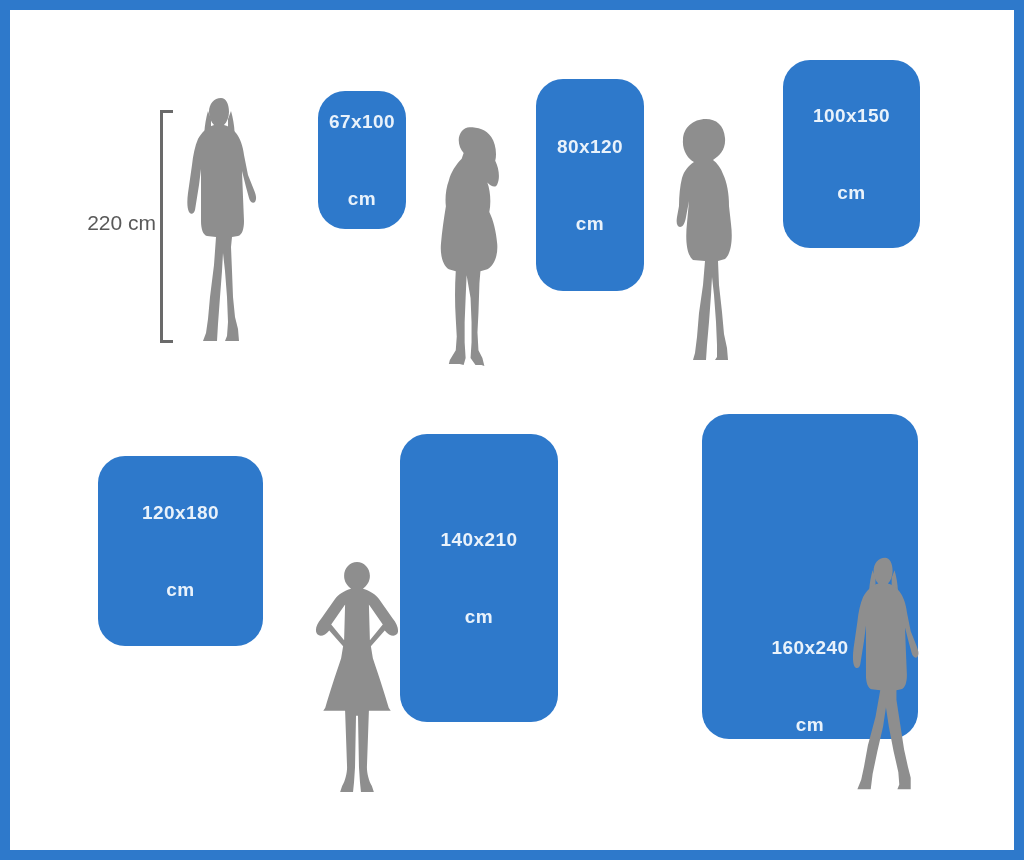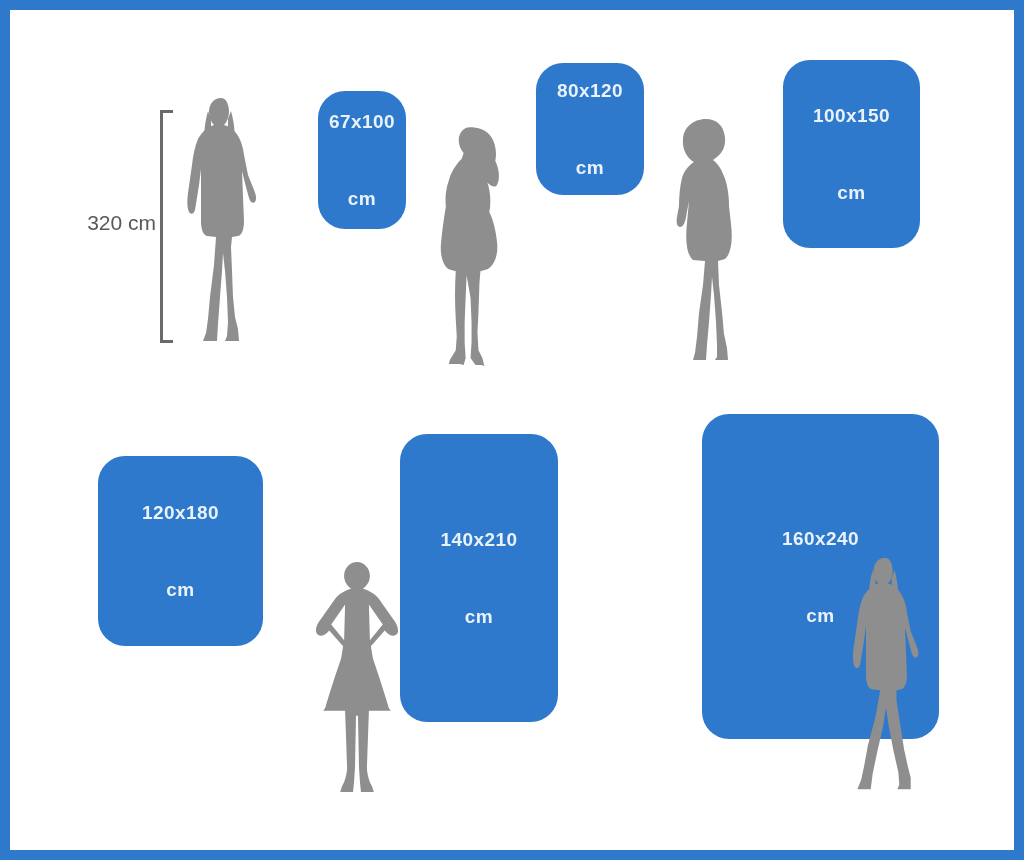--- a/index.html
+++ b/index.html
@@ -28,25 +28,25 @@
   .board-label {
     color: var(--board-text, #e9f2fb);
     font-size: 19px;
     font-weight: bold;
     line-height: 29px;
     letter-spacing: 0.4px;
   }
   .board-label .size { display: block; }
   .board-label .unit { display: block; margin-top: 48px; }
   #board-1 { left: 318px; top: 91px;  width: 88px;  height: 138px; }
-  #board-2 { left: 536px; top: 63px;  width: 108px; height: 132px; }
+  #board-2 { left: 536px; top: 79px;  width: 108px; height: 212px; }
   #board-3 { left: 783px; top: 60px;  width: 137px; height: 188px; justify-content: center; }
   #board-4 { left: 98px;  top: 456px; width: 165px; height: 190px; }
   #board-5 { left: 400px; top: 434px; width: 158px; height: 288px; }
-  #board-6 { left: 702px; top: 414px; width: 237px; height: 325px; }
+  #board-6 { left: 702px; top: 414px; width: 216px; height: 325px; align-items: flex-end; }
 
   .figure { position: absolute; z-index: 5; }
   .figure svg { display: block; width: 100%; height: 100%; }
   #figure-1 { left: 175px; top: 95px;  width: 92px;  height: 252px; }
   #figure-2 { left: 438px; top: 125px; width: 74px;  height: 242px; }
   #figure-3 { left: 661px; top: 117px; width: 90px;  height: 246px; }
   #figure-4 { left: 306px; top: 559px; width: 102px; height: 238px; }
   #figure-5 { left: 839px; top: 555px; width: 92px;  height: 240px; }
 
   .measure-label {
@@ -65,21 +65,21 @@
     border-top: 3px solid #6a6a6a;
     border-bottom: 3px solid #6a6a6a;
     box-sizing: border-box;
   }
 </style>
 </head>
 <body>
 
 <div class="frame"></div>
 
-<div class="measure-label">320 cm</div>
+<div class="measure-label">220 cm</div>
 <div class="bracket"></div>
 
 <div class="figure" id="figure-1">
   <svg viewBox="0 0 92 252" preserveAspectRatio="xMidYMax meet">
     <g fill="#8e8e8e" class="sil">
       <path d="M33 16 C29 30 28 45 31 57 C33 61 36 63 39 63 L36 44 L36 24 Z"></path>
       <path d="M56 16 C60 30 61 45 58 57 C56 61 53 63 50 63 L53 44 L53 24 Z"></path>
       <path d="M46 3 C39 3 34 9 34 17 C34 22 36 27 39 30 C32 32 27 37 23 44 C20 51 18 60 17 70 L13 98 C12 106 12 113 14 117 C16 120 19 119 20 115 L24 90 L26 74 L26 103 L26 126 C26 134 28 140 32 141 L41 142 L39 170 L35 202 L33 224 L31 238 L28 246 L42 246 L43 229 L45 202 L47 176 L48 158 L50 176 L52 202 L53 227 L52 241 L50 246 L64 246 L63 234 L60 222 L58 202 L57 176 L56 152 L57 142 L63 141 C67 140 69 134 69 126 L68 102 L67 76 L71 92 L74 103 C75 107 78 109 80 107 C82 104 81 100 79 95 L73 80 L69 60 C68 51 65 43 61 38 C58 34 53 31 49 30 C52 27 54 22 54 17 C54 9 51 3 46 3 Z"></path>
     </g>
   </svg>

